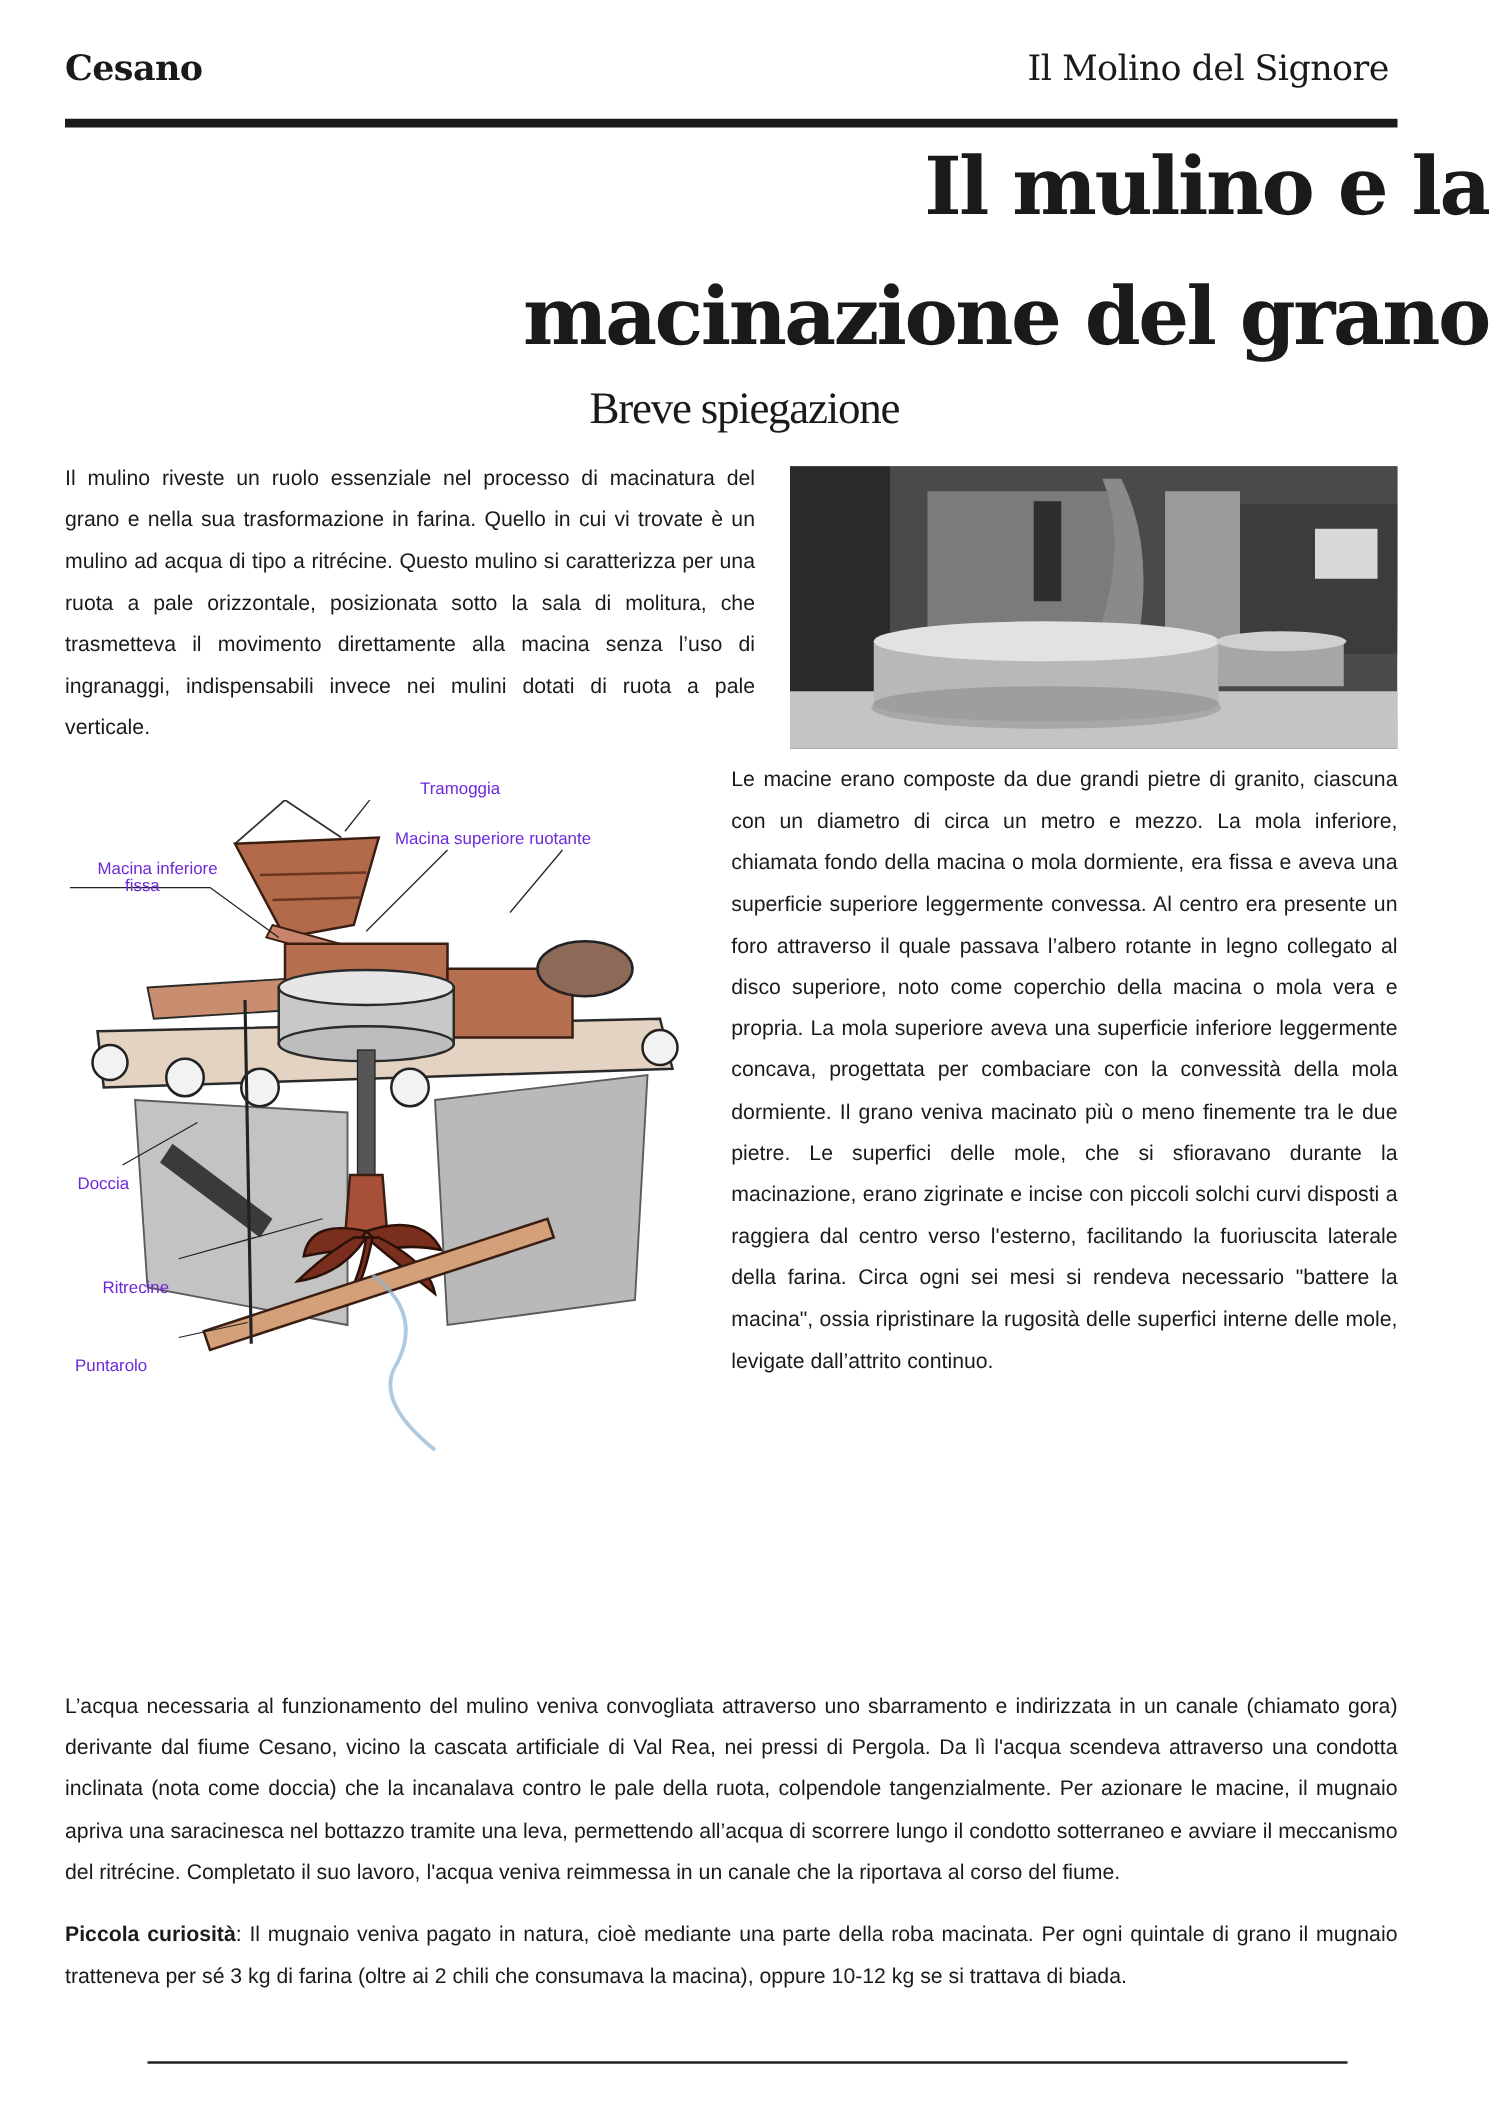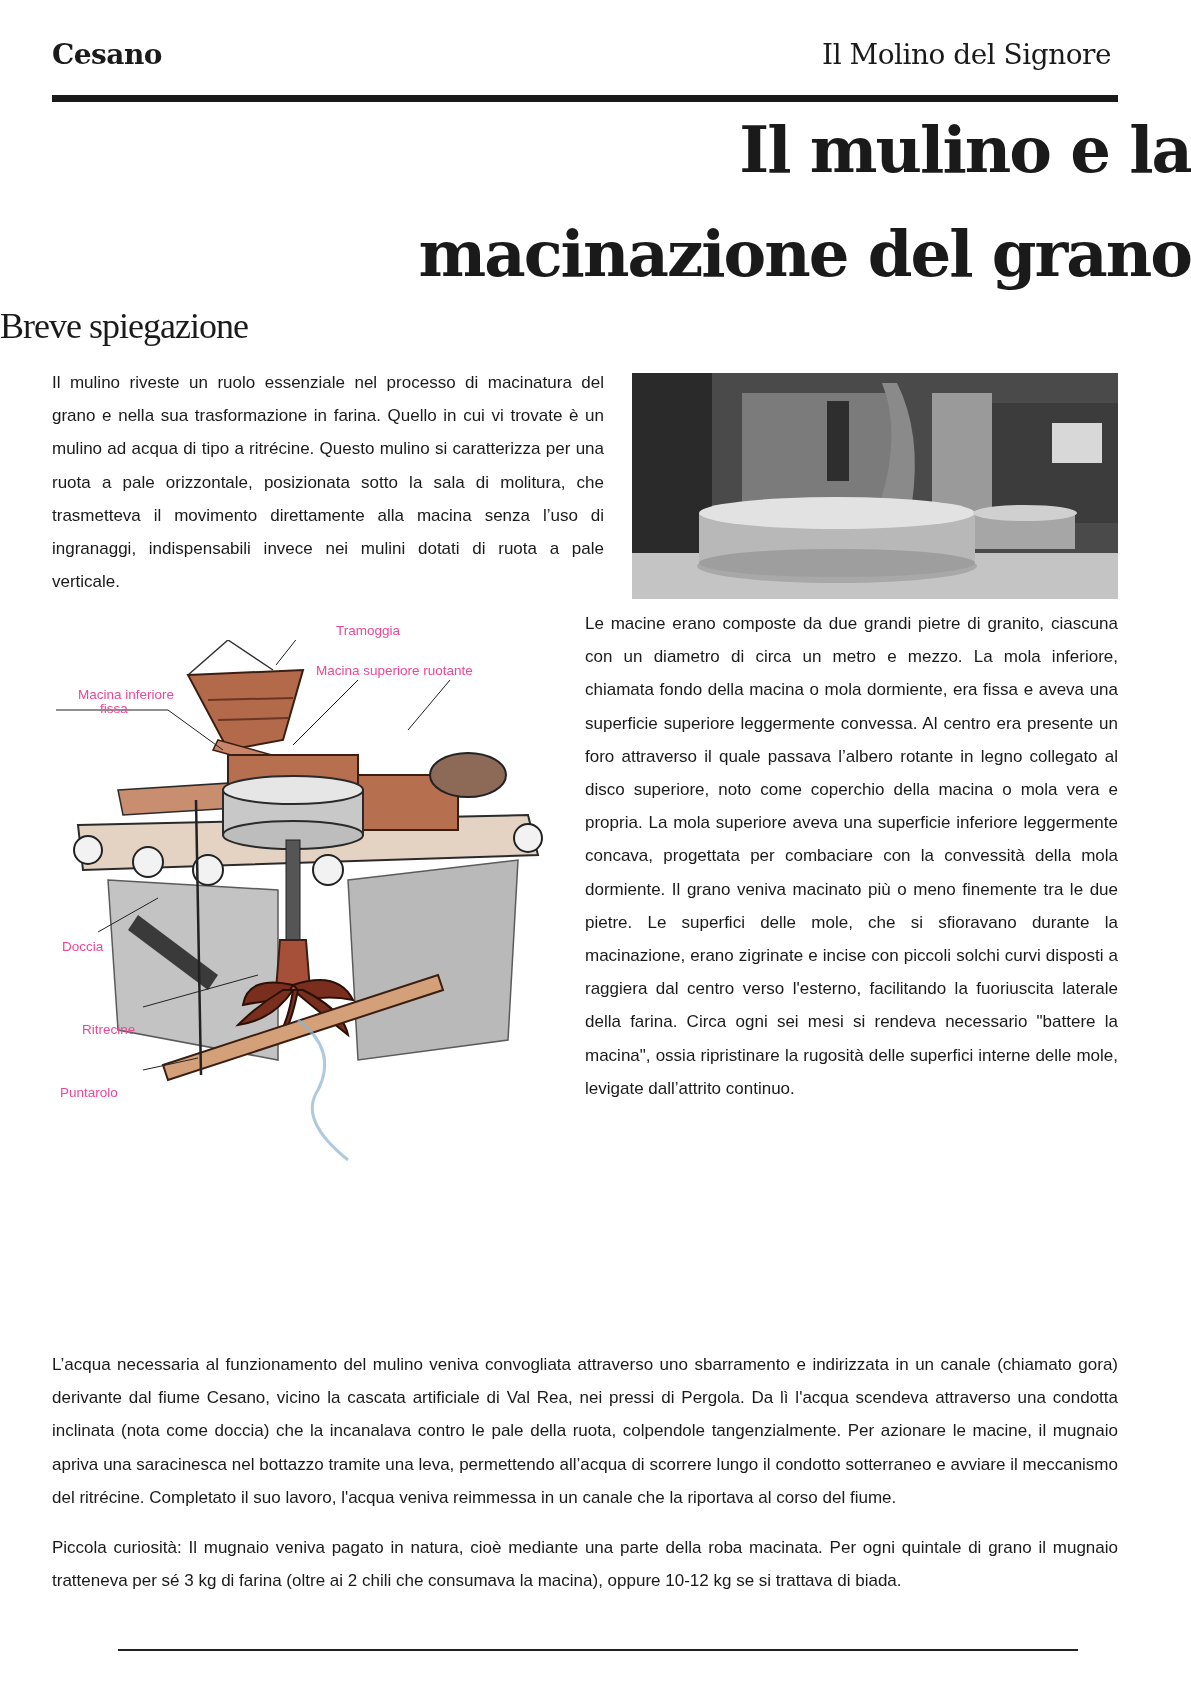--- a/index.html
+++ b/index.html
@@ -8,39 +8,39 @@
 
   .serif { font-family: "DejaVu Serif", "Liberation Serif", serif; }
 
   .hdr-left { position: absolute; left: 52px; top: 38px; font-size: 28px; font-weight: bold; letter-spacing: -0.5px; }
   .hdr-right { position: absolute; right: 80px; top: 38px; font-size: 28px; font-weight: normal; letter-spacing: -0.5px; }
   .hdr-rule { position: absolute; left: 52px; top: 95px; width: 1066px; height: 7px; background: #1a1a1a; }
 
   .title { position: absolute; left: 0; width: 1191px; text-align: right; font-weight: bold; font-size: 64px; letter-spacing: -2px; line-height: 1; }
   .title.l1 { top: 118px; }
   .title.l2 { top: 222px; }
-  .subtitle { position: absolute; left: 0; width: 1191px; top: 305px; font-size: 36px; letter-spacing: -1px; font-family: "Liberation Serif", serif; }
+  .subtitle { position: absolute; left: 0; width: 1191px; top: 305px; text-align: center; font-size: 36px; letter-spacing: -1px; font-family: "Liberation Serif", serif; }
 
   .body-text { font-family: "Liberation Sans", "DejaVu Sans", sans-serif; font-size: 17px; line-height: 33.2px; color: #1a1a1a; text-align: justify; }
 
   .col-left { position: absolute; left: 52px; top: 366px; width: 552px; }
   .col-right { position: absolute; left: 585px; top: 607px; width: 533px; }
   .full { position: absolute; left: 52px; width: 1066px; }
   .full.p1 { top: 1348px; }
   .full.p2 { top: 1531px; }
 
   .photo { position: absolute; left: 632px; top: 373px; width: 486px; height: 226px; overflow: hidden;
            background: linear-gradient(180deg, #3a3a3a 0%, #555 35%, #7a7a7a 55%, #bdbdbd 62%, #d8d8d8 75%, #c9c9c9 100%); }
   .photo svg { display: block; }
 
   .diagram { position: absolute; left: 48px; top: 640px; width: 520px; height: 600px; }
-  .diagram-label { position: absolute; font-family: "Liberation Sans", sans-serif; font-size: 13.5px; color: #ec4899; white-space: nowrap; line-height: 1.1; }
+  .diagram-label { position: absolute; font-family: "Liberation Sans", sans-serif; font-size: 13.5px; color: #6d28d9; white-space: nowrap; line-height: 1.1; }
 
   .bottom-rule { position: absolute; left: 118px; top: 1649px; width: 960px; height: 2px; background: #222; }
-  b.lead { font-weight: normal; }
+  b.lead { font-weight: bold; }
 </style>
 </head>
 <body>
 
 <div class="hdr-left serif">Cesano</div>
 <div class="hdr-right serif">Il Molino del Signore</div>
 <div class="hdr-rule"></div>
 
 <h1 class="title l1 serif">Il mulino e la</h1>
 <h1 class="title l2 serif">macinazione del grano</h1>

